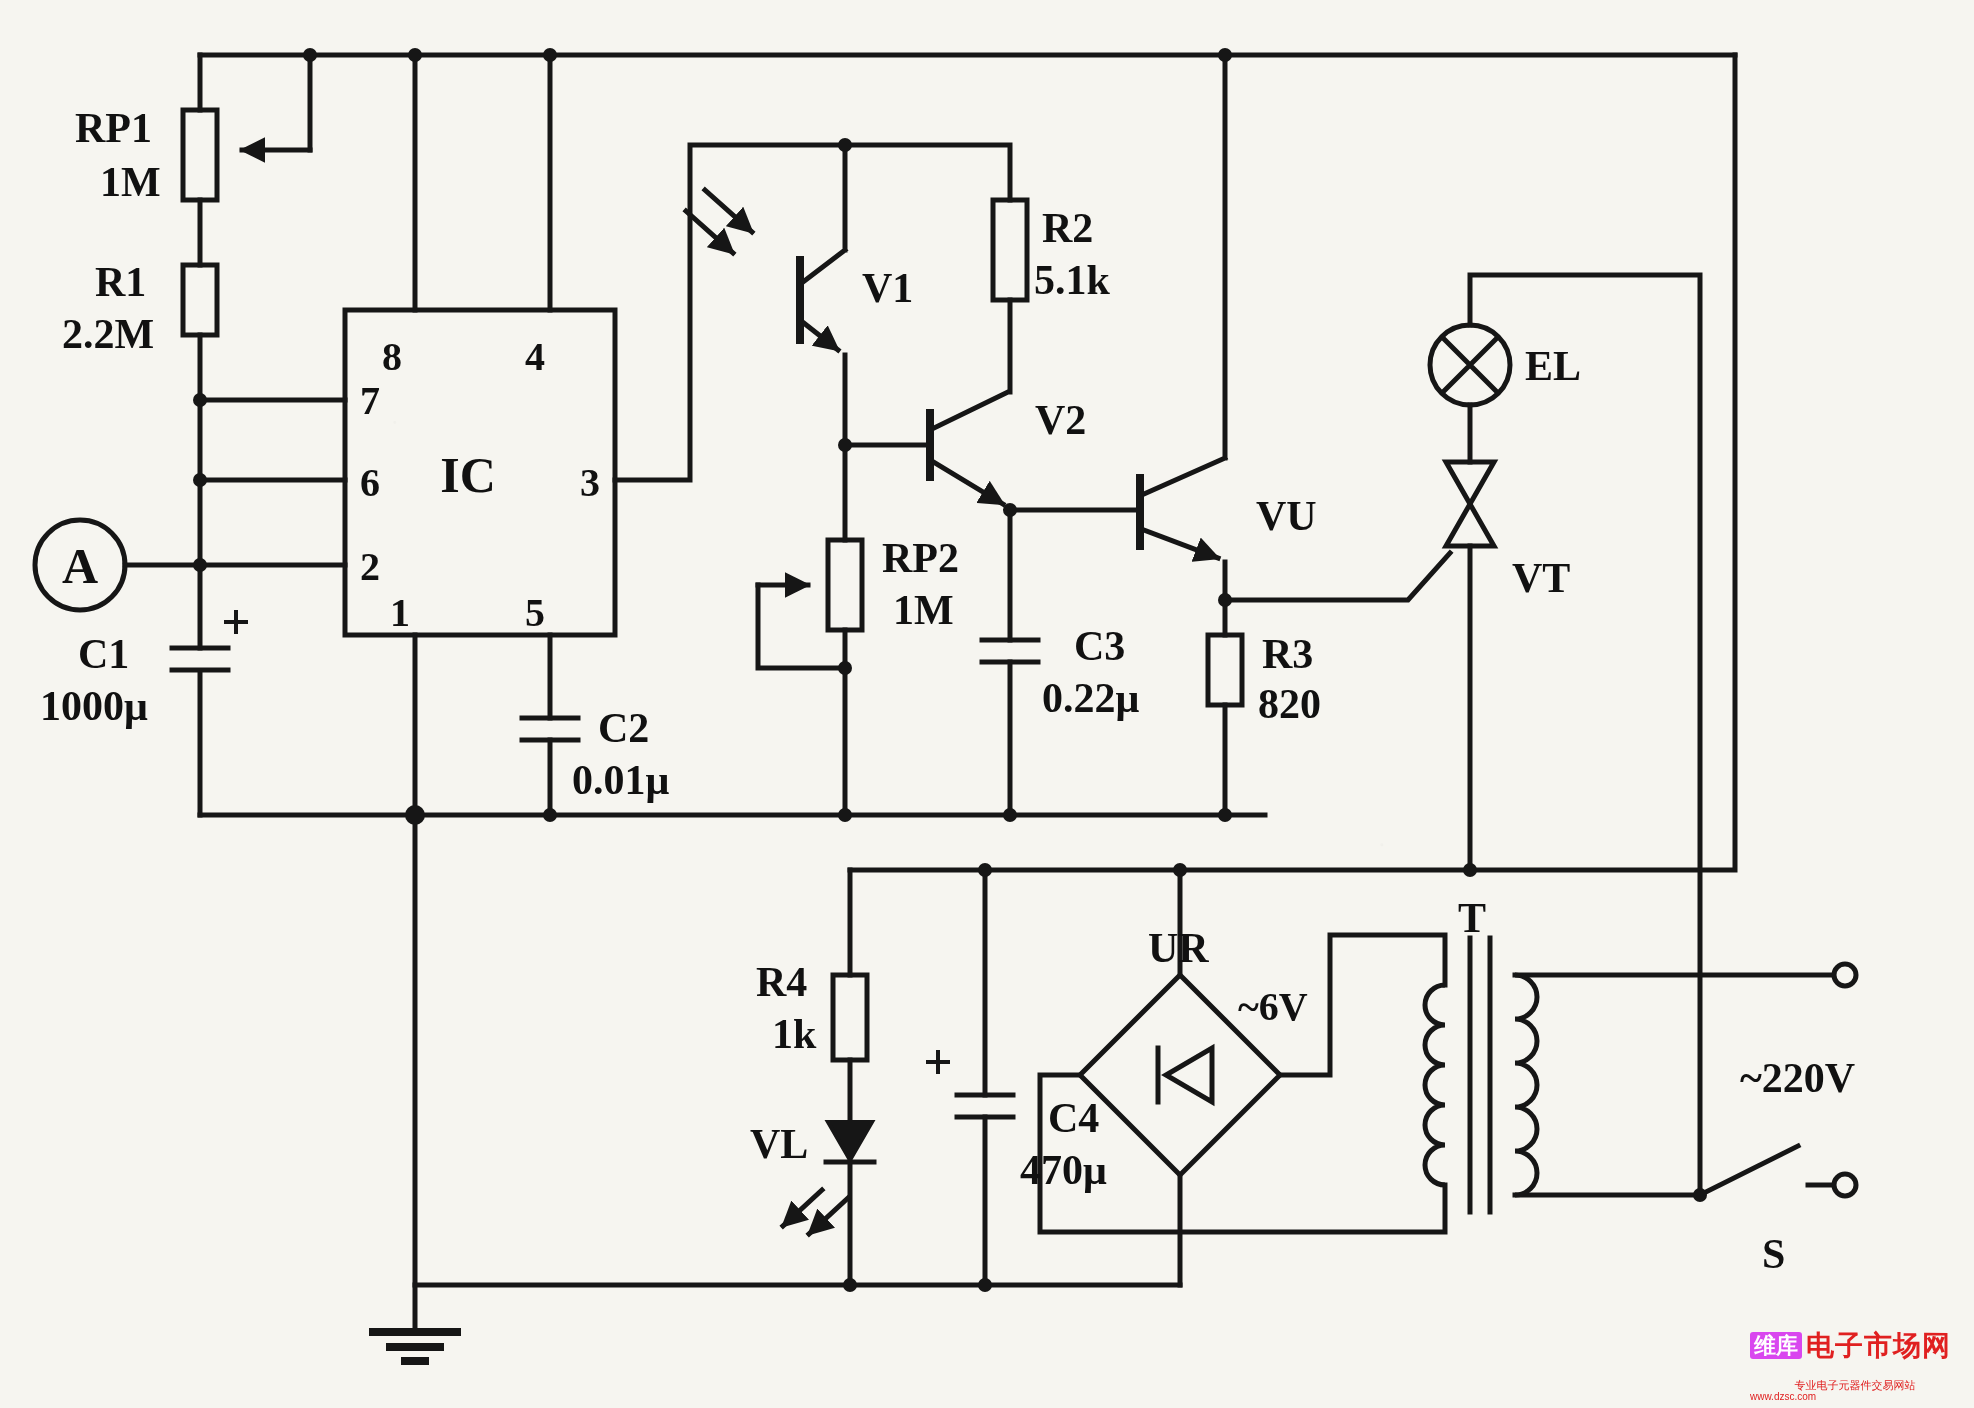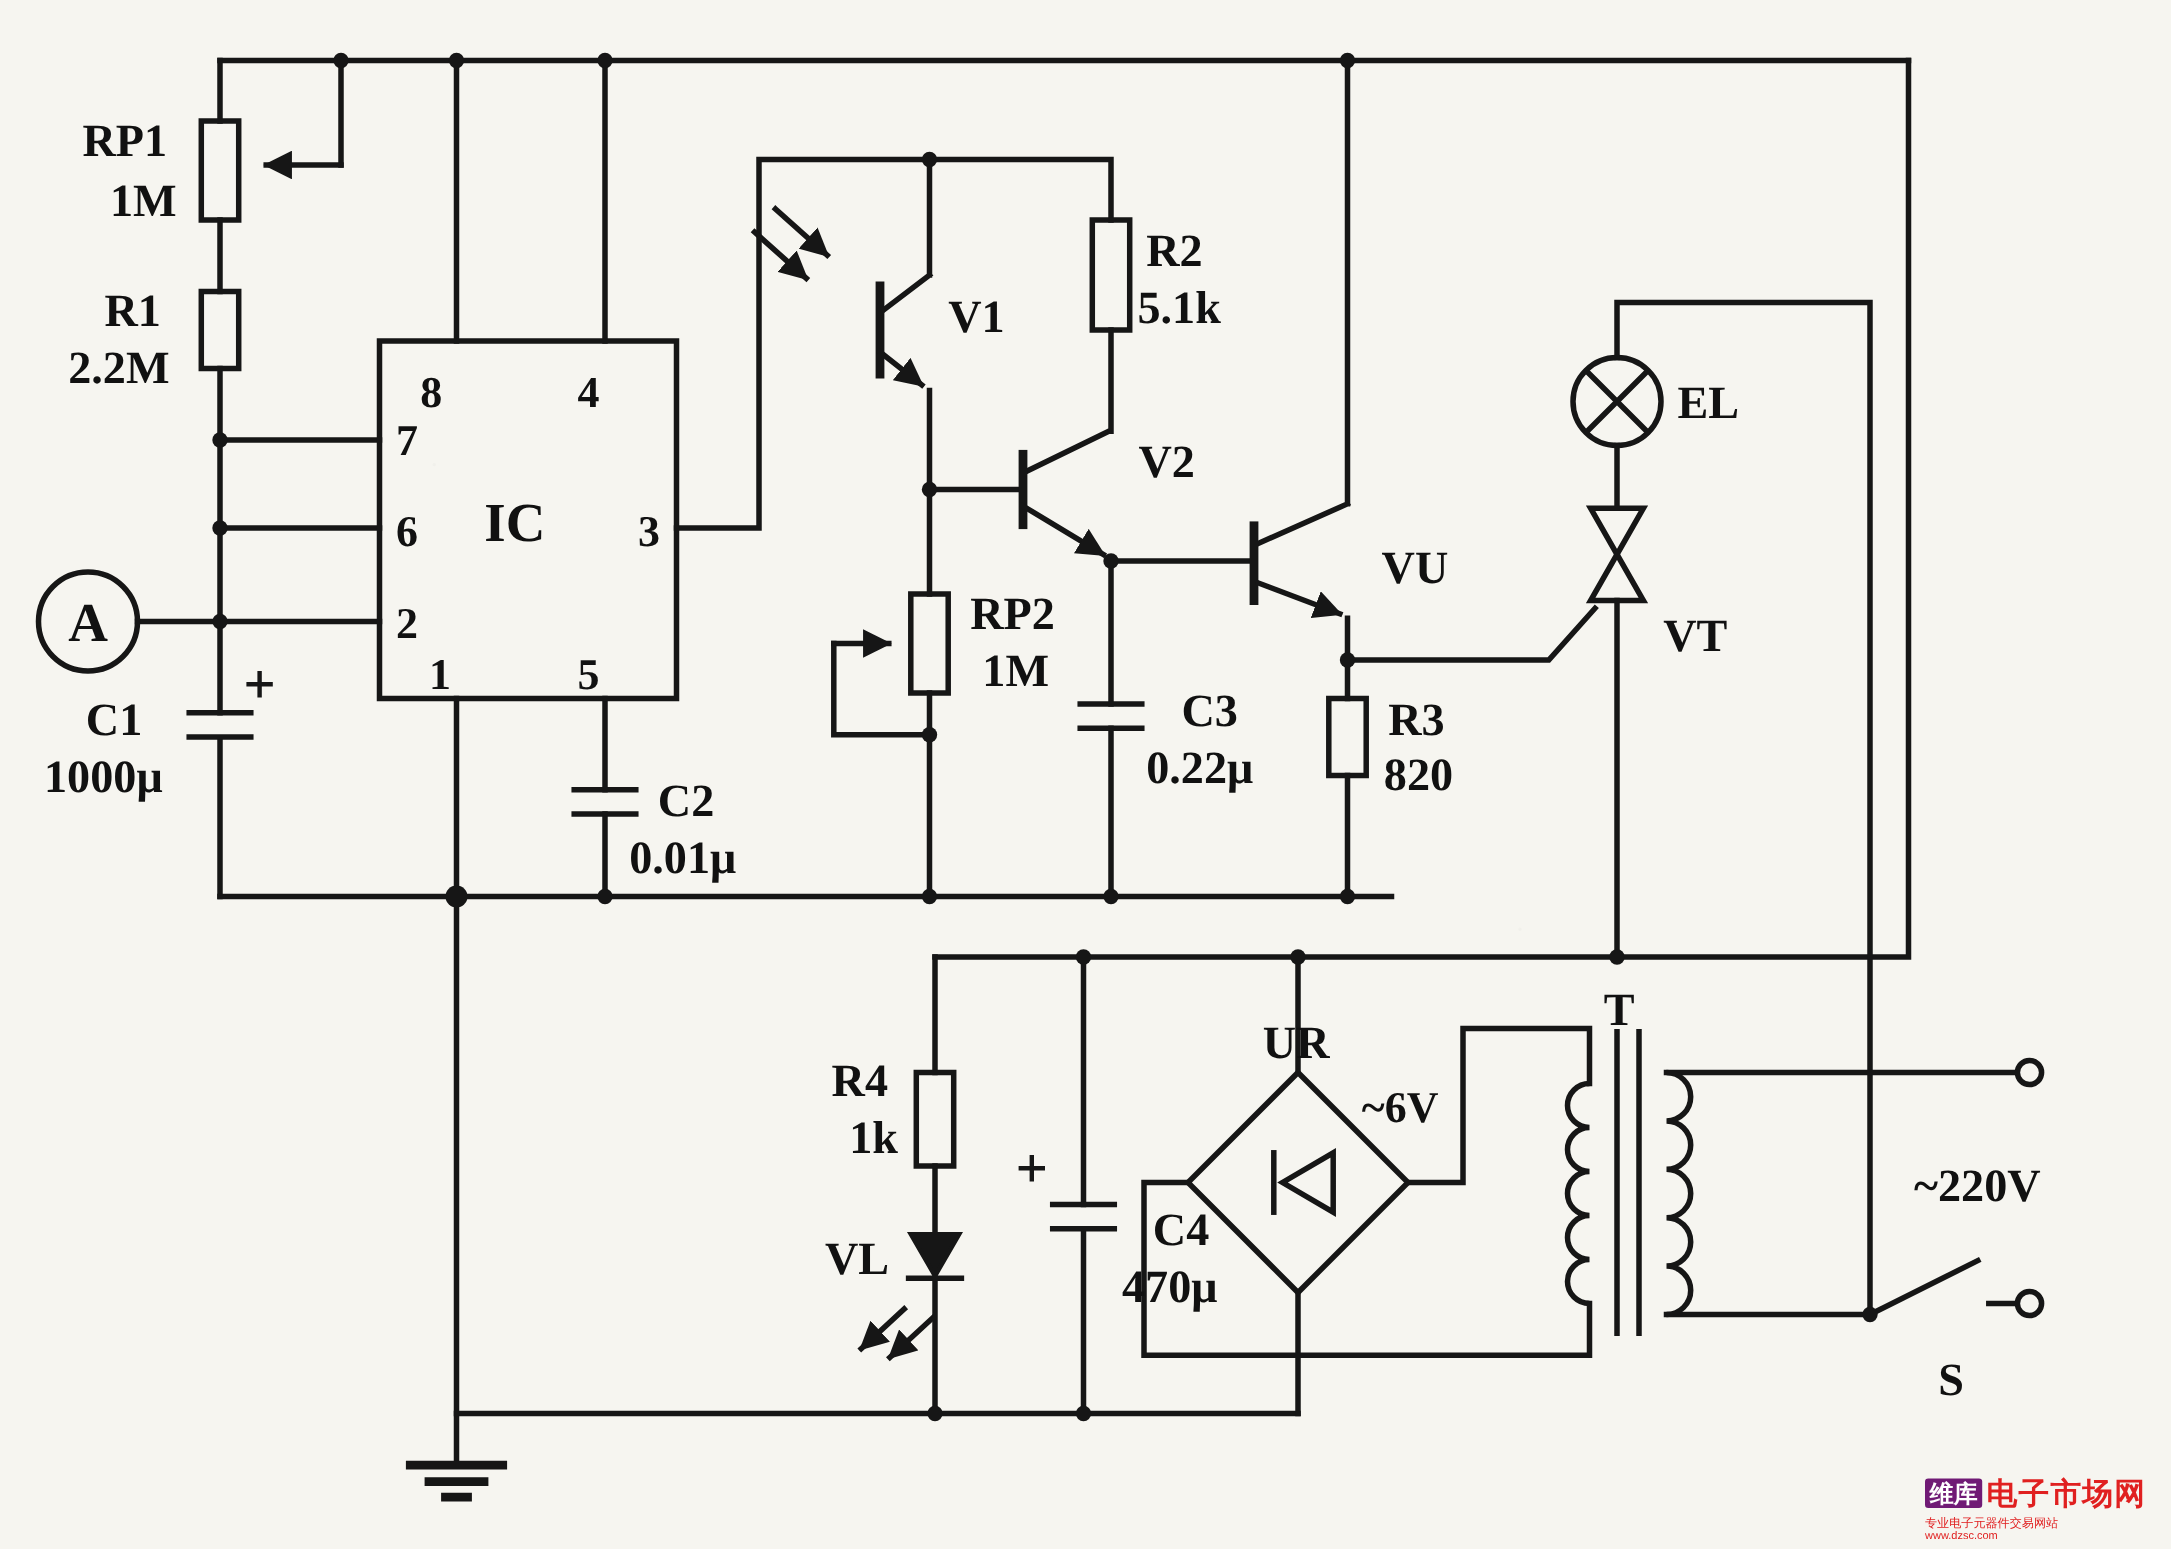--- a/index.html
+++ b/index.html
@@ -19,23 +19,23 @@
   .sym{stroke:#161616;stroke-width:5;fill:none;}
   .symfill{stroke:#161616;stroke-width:4;fill:#161616;}
   .dot{fill:#161616;stroke:none;}
   .lbl{fill:#111;font-weight:bold;font-size:42px;font-family:"Liberation Serif",serif;}
   .lbl-sm{fill:#111;font-weight:bold;font-size:40px;font-family:"Liberation Serif",serif;}
   .pin{fill:#111;font-weight:bold;font-size:40px;font-family:"Liberation Serif",serif;}
   .big{fill:#111;font-weight:bold;font-size:50px;font-family:"Liberation Serif",serif;}
   
   .wm{position:absolute;right:14px;bottom:6px;width:210px;text-align:left;line-height:1.05;}
   .wm-row{display:flex;align-items:center;gap:4px;}
-  .wm-logo{background:#701a75;color:#fff;font-weight:bold;font-size:22px;padding:2px 4px;border-radius:3px;font-family:"Liberation Sans",sans-serif;}
+  .wm-logo{background:#d946ef;color:#fff;font-weight:bold;font-size:22px;padding:2px 4px;border-radius:3px;font-family:"Liberation Sans",sans-serif;}
   .wm-site{color:#e02020;font-weight:bold;font-size:28px;font-family:"Liberation Sans",sans-serif;letter-spacing:1px;}
-  .wm-tag{color:#e02020;font-size:11px;font-family:"Liberation Sans",sans-serif;margin-top:8px;}
+  .wm-tag{color:#e02020;font-size:11px;font-family:"Liberation Sans",sans-serif;margin-top:20px;text-align:center;}
   .wm-url{color:#e02020;font-size:10px;font-family:"Liberation Sans",sans-serif;}
 </style>
 </head>
 <body>
 
 <svg width="1974" height="1408" viewBox="0 0 1974 1408">
   <defs>
     <marker id="ah" viewBox="0 0 10 10" refX="9" refY="5" markerWidth="5.2" markerHeight="5.2" orient="auto-start-reverse">
       <path d="M0,0 L10,5 L0,10 z" fill="#161616"></path>
     </marker>

